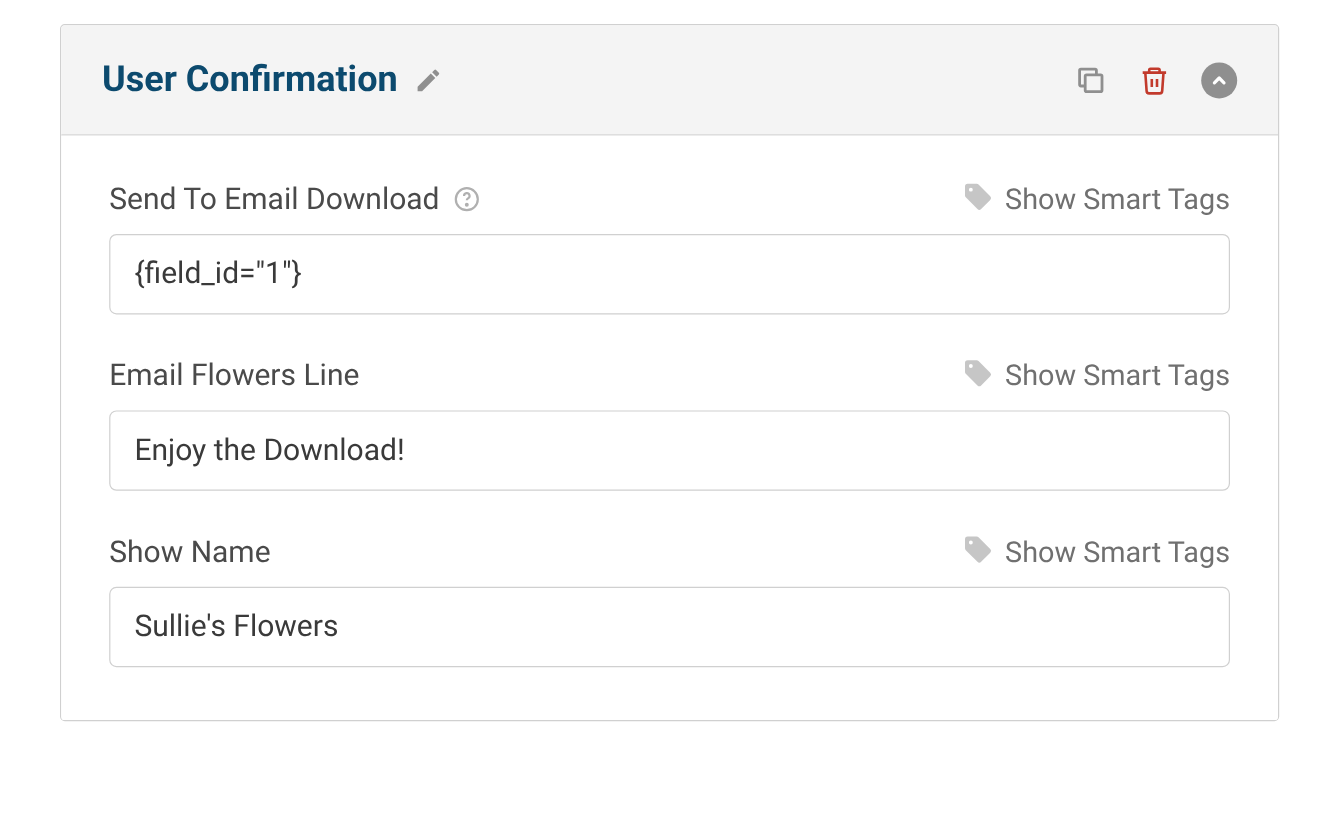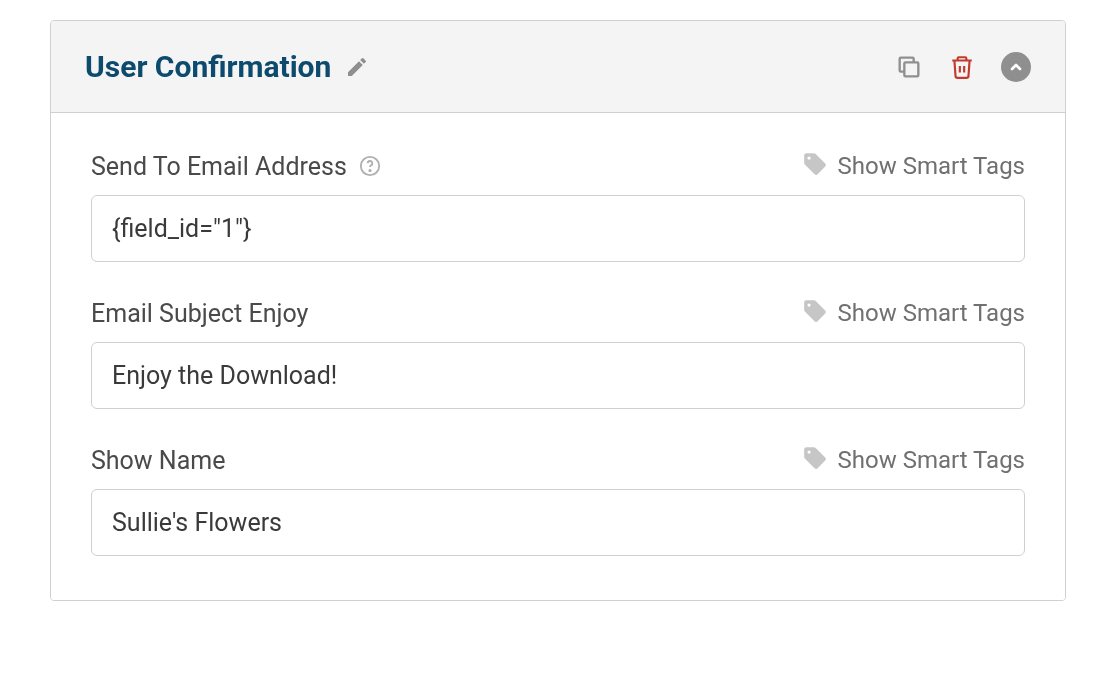--- a/index.html
+++ b/index.html
@@ -154,21 +154,21 @@
         </span>
       </span>
     </div>
   </div>
 
   <div class="panel-body">
 
     <div class="field">
       <div class="field-header">
         <div class="label-wrap">
-          <span class="field-label">Send To Email Address</span>
+          <span class="field-label">Send To Email Download</span>
           <span class="help-icon">
             <svg width="22" height="22" viewBox="0 0 24 24" fill="none" stroke="currentColor" stroke-width="2">
               <circle cx="12" cy="12" r="10"></circle>
               <path d="M9.5 9a2.5 2.5 0 1 1 3.5 2.3c-.8.4-1 1-1 1.7"></path>
               <circle cx="12" cy="17" r="0.8" fill="currentColor"></circle>
             </svg>
           </span>
         </div>
         <div class="smart-tags">
           <span class="tag-icon">
@@ -179,21 +179,21 @@
           </span>
           <span class="smart-tags-text">Show Smart Tags</span>
         </div>
       </div>
       <input type="text" class="input" value="{field_id=&quot;1&quot;}" style="">
     </div>
 
     <div class="field">
       <div class="field-header">
         <div class="label-wrap">
-          <span class="field-label">Email Subject Enjoy</span>
+          <span class="field-label">Email Flowers Line</span>
         </div>
         <div class="smart-tags">
           <span class="tag-icon">
             <svg width="26" height="26" viewBox="0 0 24 24" fill="currentColor">
               <path d="M21.41 11.58l-9-9A2 2 0 0 0 11 2H4a2 2 0 0 0-2 2v7a2 2 0 0 0 .59 1.42l9 9a2 2 0 0 0 2.83 0l7-7a2 2 0 0 0-.01-2.84zM6.5 8A1.5 1.5 0 1 1 8 6.5 1.5 1.5 0 0 1 6.5 8z" opacity="0.6"></path>
             </svg>
           </span>
           <span class="smart-tags-text">Show Smart Tags</span>
         </div>
       </div>

